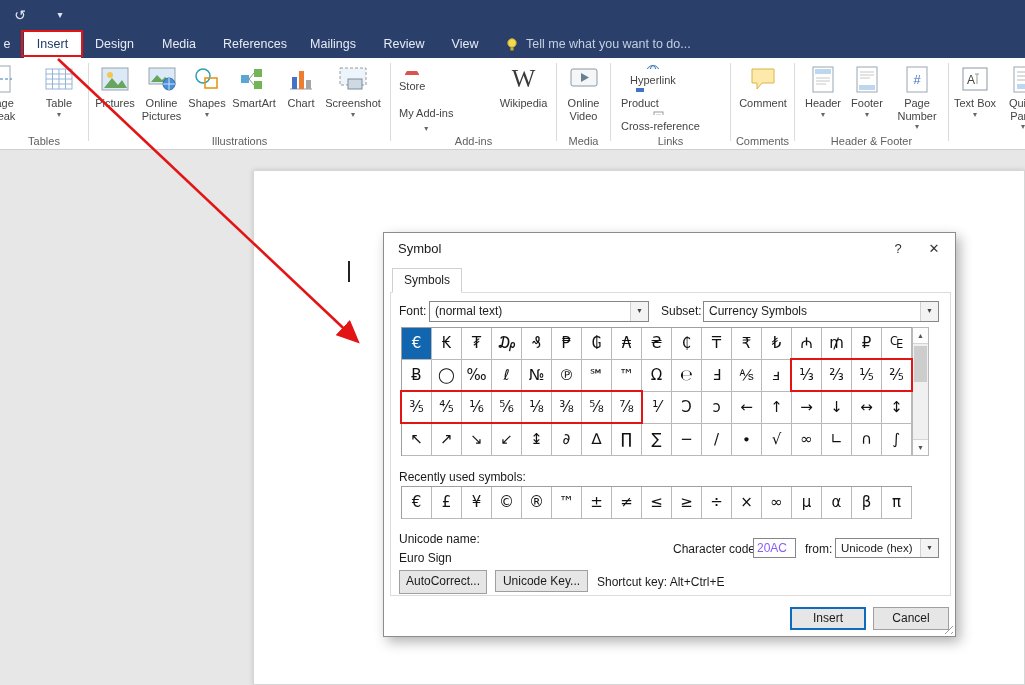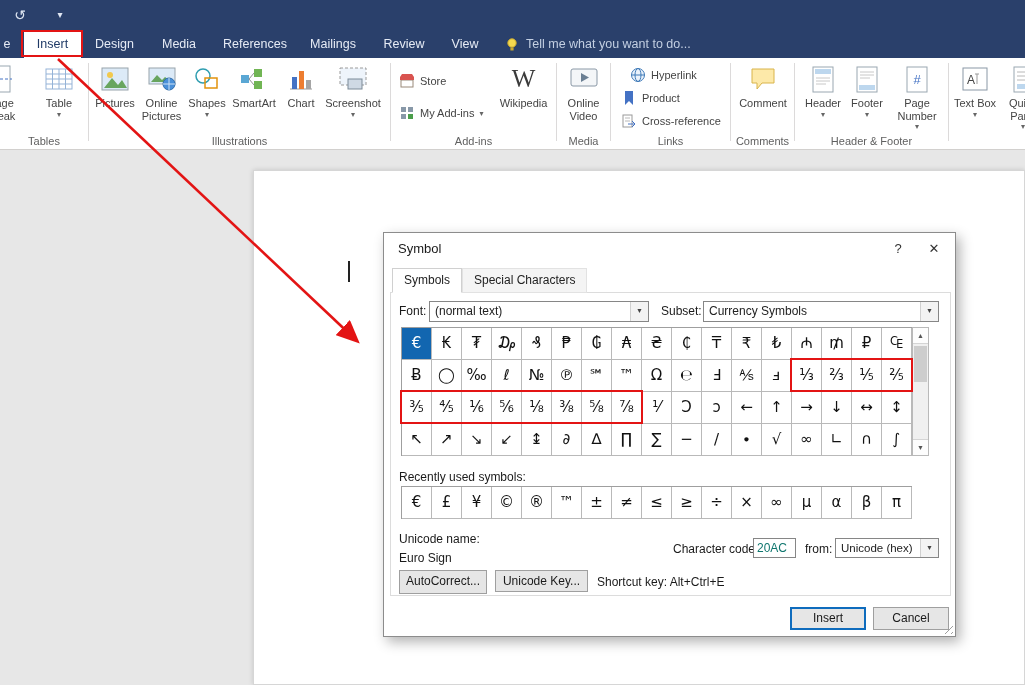--- a/index.html
+++ b/index.html
@@ -20,21 +20,21 @@
 
   
   .ribbon { position:absolute; left:0; top:58px; width:100%; height:92px; background:#fff; border-bottom:1px solid #d2d0ce; }
   .group { position:absolute; top:0; height:91px; }
   .glabel { position:absolute; bottom:2px; left:0; right:0; text-align:center; font-size:11px; color:#5f5f5f; white-space:nowrap; }
   .vdiv { position:absolute; top:5px; height:78px; width:1px; background:#dcdada; }
   .bigbtn { position:absolute; top:3px; height:73px; display:flex; flex-direction:column; align-items:center; cursor:default; }
   .bigbtn .ico { height:36px; display:flex; align-items:center; }
   .bigbtn .lbl { font-size:11px; line-height:12.5px; color:#444; text-align:center; }
   .dd { font-size:8px; color:#666; line-height:9px; }
-  .smbtn { position:absolute; height:22px; display:flex; align-items:center; gap:5px; font-size:11px; color:#444; cursor:default; white-space:nowrap; }
+  .smbtn { position:absolute; height:22px; display:flex; align-items:center; gap:5px; font-size:11px; color:#444; cursor:default; white-space:nowrap;flex-direction:column; }
   .wiki-w { font-family:"Liberation Serif",serif; font-size:25px; color:#3b3b3b; line-height:30px; }
 
   
   .page { position:absolute; left:253px; top:170px; width:772px; height:515px; background:#fff; border:1px solid #d6d6d6; box-shadow:0 0 5px rgba(0,0,0,.15); }
   .caret { position:absolute; left:348px; top:261px; width:1.5px; height:21px; background:#222; }
 
   
   .dialog { position:absolute; left:383px; top:232px; width:573px; height:405px; background:#fff; border:1px solid #8c8c8c; box-shadow:4px 5px 12px rgba(0,0,0,.3); font-size:12px; z-index:20; }
   .dlg-title { position:absolute; left:14px; top:8px; font-size:13px; color:#1a1a1a; }
   .dlg-ctl { position:absolute; top:6px; width:26px; height:20px; text-align:center; line-height:20px; font-size:13px; color:#333; cursor:default; }
@@ -49,21 +49,21 @@
   .gridwrap { position:absolute; left:17px; top:94px; width:528px; height:129px; }
   .symgrid { position:absolute; left:0; top:0; display:grid; grid-template-columns:repeat(17,30px); grid-auto-rows:32px; border-top:1px solid #9f9f9f; border-left:1px solid #9f9f9f; background:#fff; }
   .symcell { width:30px; height:32px; border-right:1px solid #b9b9b9; border-bottom:1px solid #b9b9b9; font-family:"DejaVu Sans",sans-serif; font-size:15px; line-height:31px; text-align:center; cursor:default; color:#111; }
   .symcell.sel { background:var(--sel); color:#fff; }
   .recentgrid { position:absolute; left:17px; top:253px; display:grid; grid-template-columns:repeat(17,30px); grid-auto-rows:32px; border-top:1px solid #9f9f9f; border-left:1px solid #9f9f9f; background:#fff; }
   .redbox { position:absolute; border:2px solid var(--red); z-index:5; pointer-events:none; }
   .vscroll { position:absolute; left:511px; top:0; width:17px; height:129px; background:#f0f0f0; border:1px solid #b9b9b9; }
   .sarrow { position:absolute; left:0; width:15px; height:16px; text-align:center; line-height:15px; font-size:7px; color:#555; background:#fdfdfd; border-bottom:1px solid #d5d5d5; cursor:default; }
   .sarrow.down { bottom:0; top:auto; border-top:1px solid #d5d5d5; border-bottom:none; }
   .sthumb { position:absolute; left:1px; top:18px; width:13px; height:36px; background:#cdcdcd; cursor:default; }
-  .tinput { position:absolute; border:1px solid #868686; font-size:12px; padding:0 3px; height:20px; font-family:"Liberation Sans",sans-serif; color:#0f766e; }
+  .tinput { position:absolute; border:1px solid #868686; font-size:12px; padding:0 3px; height:20px; font-family:"Liberation Sans",sans-serif; color:#8b5cf6; }
   .dbtn { position:absolute; background:#e6e6e6; border:1px solid #9f9f9f; font-size:12px; color:#1a1a1a; text-align:center; line-height:20px; cursor:default; }
   .dbtn.primary { border:2px solid #0f6cbd; line-height:19px; }
   .grip { position:absolute; right:2px; bottom:2px; width:12px; height:12px; background:repeating-linear-gradient(135deg, transparent 0 3px, #9f9f9f 3px 4px); clip-path:polygon(100% 0, 100% 100%, 0 100%); cursor:nwse-resize; }
 
   
   .anno-insert { position:absolute; left:21px; top:30px; width:62px; height:27px; border:2px solid var(--red); z-index:70; pointer-events:none; }
   .arrow-overlay { position:absolute; left:0; top:0; z-index:70; pointer-events:none; }
 </style>
 </head>
 <body>
@@ -337,21 +337,20 @@
 
 <div class="dialog">
   <div>
     <span class="dlg-title">Symbol</span>
     <span class="dlg-ctl" style="right:44px">?</span>
     <span class="dlg-ctl" style="right:8px">✕</span>
   </div>
 
   <div class="dtabs">
     <span class="dtab active">Symbols</span>
-    <span class="dtab">Special Characters</span>
   </div>
   <div class="dframe"></div>
 
   <span class="dlabel" style="left:15px;top:71px">Font:</span>
   <div class="combo" style="left:45px;top:68px;width:220px">
     <span class="cval">(normal text)</span>
     <span class="carr">▼</span>
   </div>
   <span class="dlabel" style="left:277px;top:71px">Subset:</span>
   <div class="combo" style="left:319px;top:68px;width:236px">

